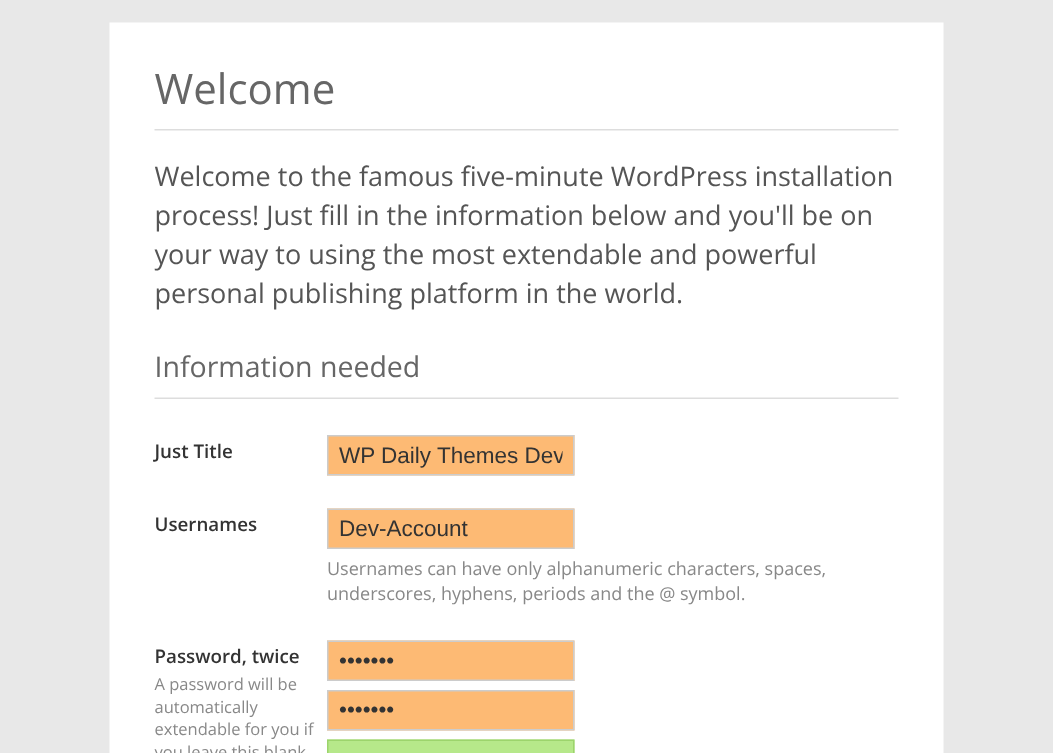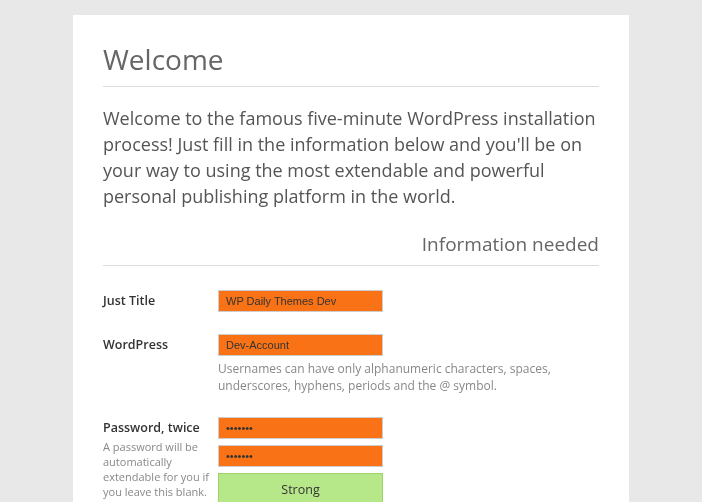--- a/index.html
+++ b/index.html
@@ -25,21 +25,20 @@
       font-weight: 400;
       color: #666;
       margin-bottom: 8px;
     }
     h2 {
       font-size: 19px;
       font-weight: 400;
       color: #666;
       margin-top: 22px;
       margin-bottom: 8px;
-      text-align: right;
     }
     .hr {
       border: none;
       border-top: 1px solid #ddd;
       margin-bottom: 18px;
     }
     .intro, .subintro {
       font-size: 18px;
       line-height: 1.45;
       color: #555;
@@ -64,23 +63,23 @@
     .label-hint {
       font-size: 11px;
       color: #888;
       font-weight: 400;
       line-height: 1.35;
       margin-top: 4px;
     }
     input[type="text"], input[type="password"] {
       width: 165px;
       padding: 4px 7px;
-      font-size: 11px;
+      font-size: 15px;
       border: 1px solid #ccc;
-      background: #f97316;
+      background: #fdba74;
       color: #333;
       display: block;
     }
     input + input { margin-top: 6px; }
     .field-hint {
       font-size: 12px;
       color: #888;
       line-height: 1.4;
       margin-top: 5px;
     }
@@ -112,21 +111,21 @@
         <tr>
       <td class="label-cell">
         <span>Just Title</span>
       </td>
       <td>
         <input type="text" value="WP Daily Themes Dev" style="">
       </td>
     </tr>
     <tr>
       <td class="label-cell">
-        <span>WordPress</span>
+        <span>Usernames</span>
       </td>
       <td>
         <input type="text" value="Dev-Account" style="">
         <div class="field-hint">Usernames can have only alphanumeric characters, spaces, underscores, hyphens, periods and the @ symbol.</div>
       </td>
     </tr>
     <tr>
       <td class="label-cell">
         <span>Password, twice</span>
         <div class="label-hint">A password will be automatically extendable for you if you leave this blank.</div>

